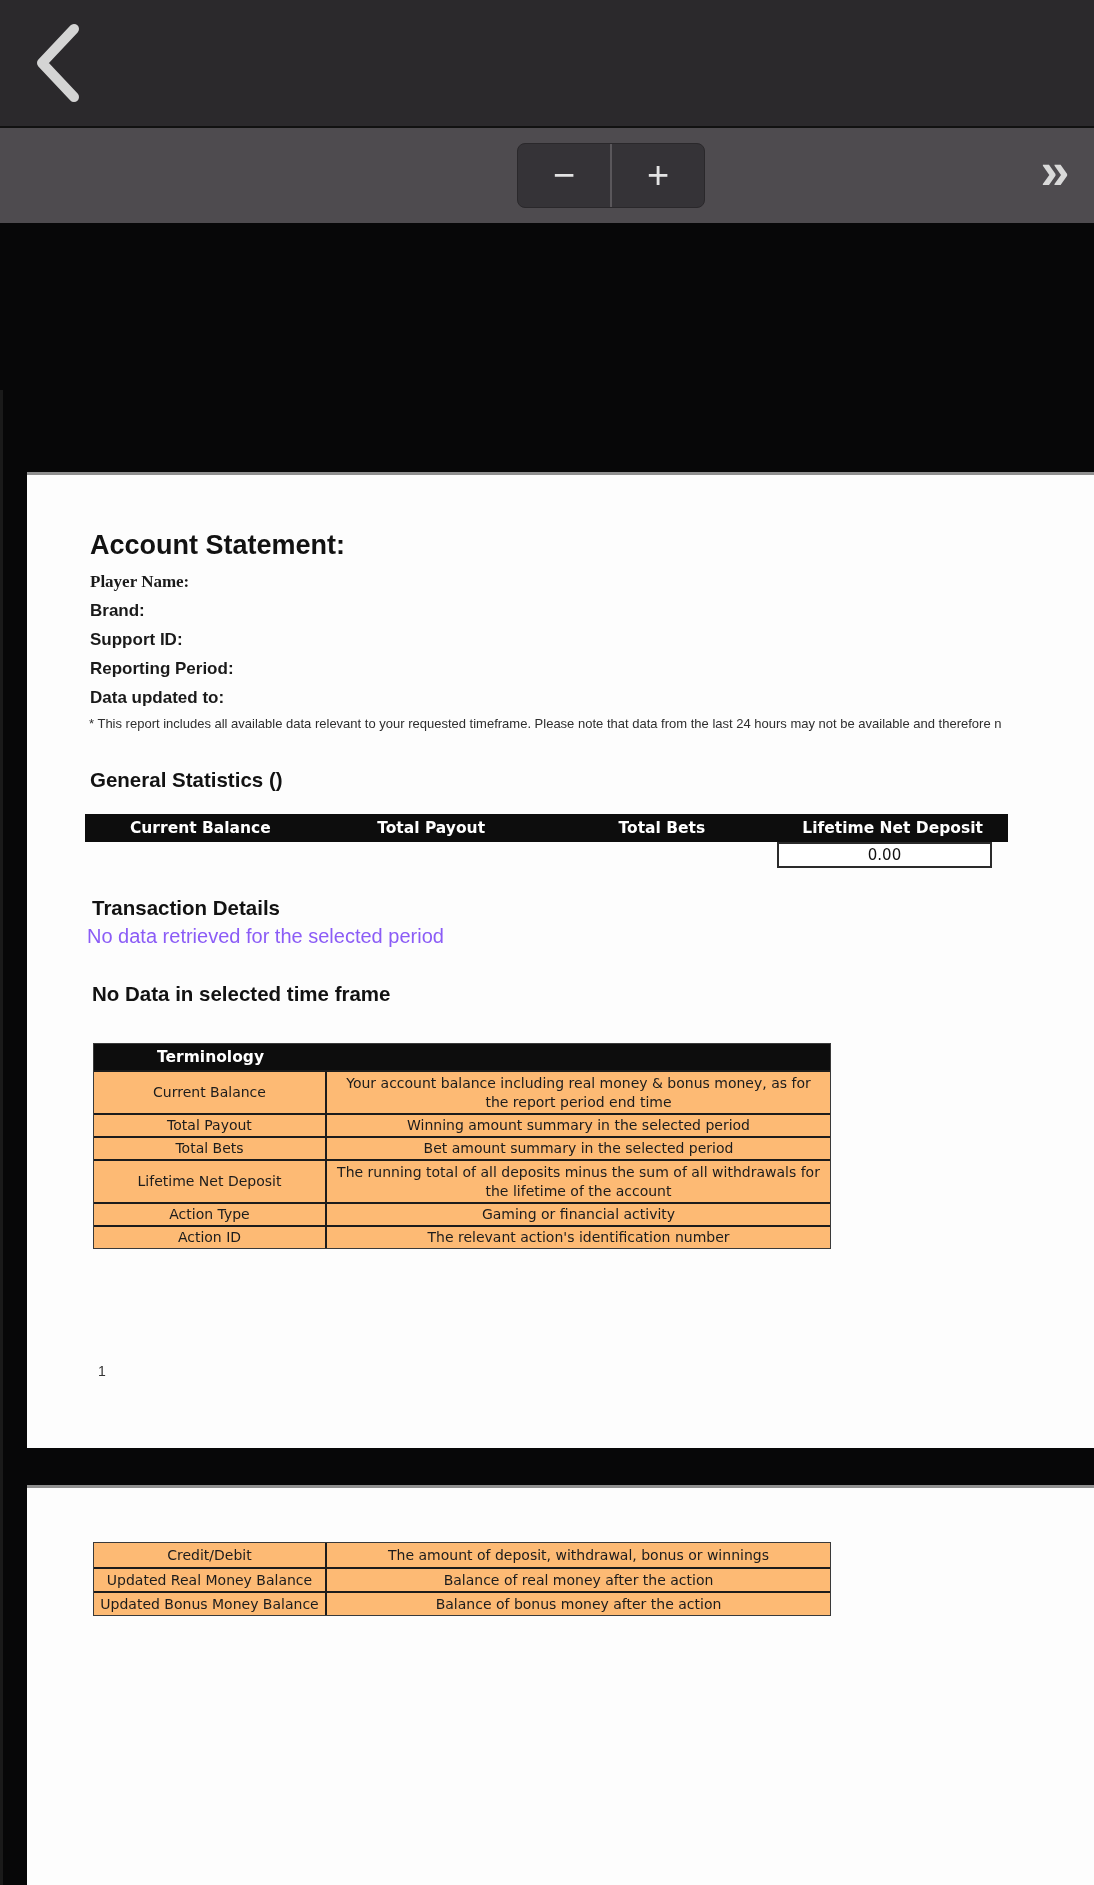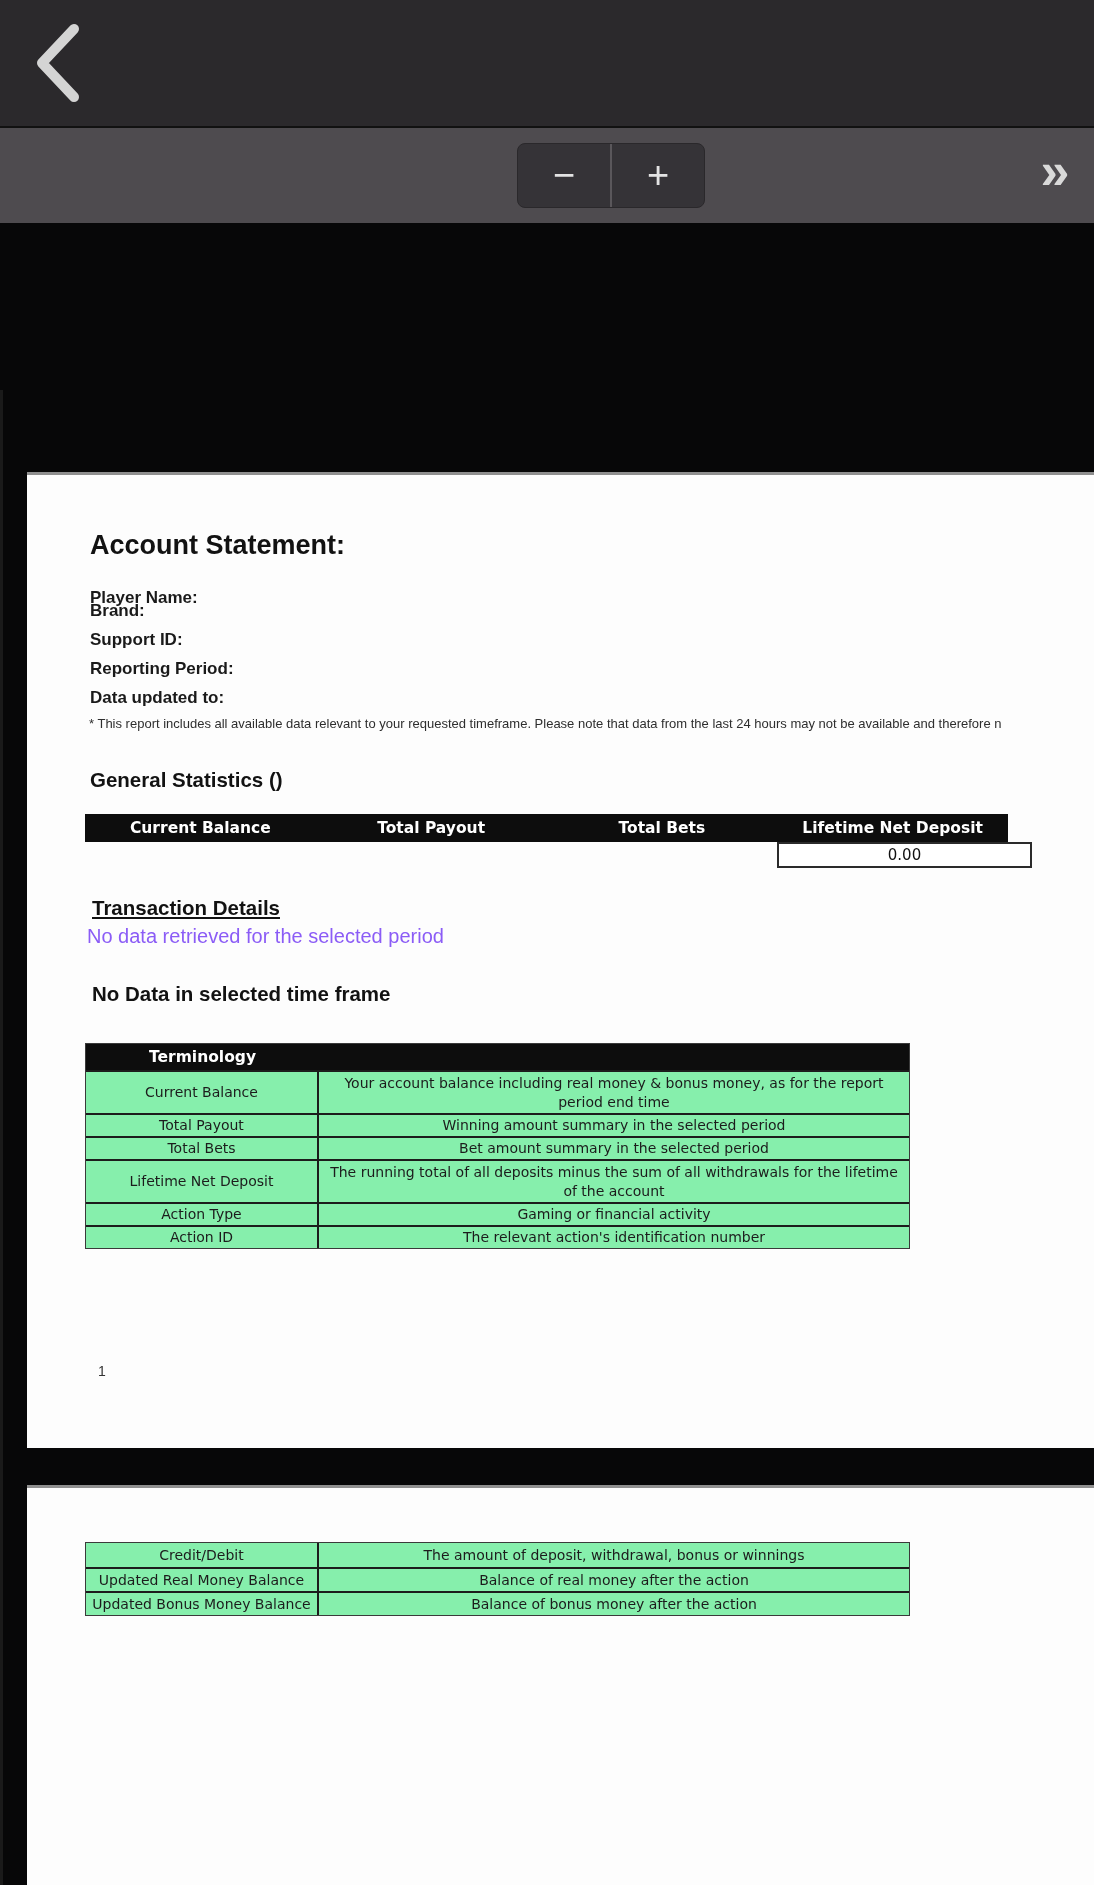--- a/index.html
+++ b/index.html
@@ -46,26 +46,26 @@
   .doc-label{position:absolute;left:63px;font-size:17px;font-weight:700;color:#1a1a1a;white-space:nowrap;}
   .disclaimer{position:absolute;left:62px;top:244px;font-size:13px;color:#2e2e2e;white-space:nowrap;}
   .plain-line{position:absolute;font-size:20px;color:#8b5cf6;white-space:nowrap;}
   .page-num{position:absolute;left:71px;top:891px;font-size:14px;color:#333;}
 
   
   .stats-table{position:absolute;left:58px;top:342px;width:923px;height:54px;}
   .stats-head{display:flex;height:28px;background:var(--table-header-bg);}
   .stats-head span{flex:1;text-align:center;line-height:28px;color:#fff;
     font-family:"DejaVu Sans",sans-serif;font-size:15.5px;font-weight:700;white-space:nowrap;}
-  .stats-value-cell{position:absolute;left:692px;top:28px;width:255px;height:26px;
+  .stats-value-cell{position:absolute;left:692px;top:28px;width:215px;height:26px;
     background:#fff;border:2px solid #2b2b2b;display:flex;align-items:center;justify-content:center;
     font-family:"DejaVu Sans",sans-serif;font-size:15px;color:#111;}
 
   
-  .term-table{position:absolute;left:58px;width:825px;border:1px solid #3a3a3a;background:#86efac;}
+  .term-table{position:absolute;left:66px;width:738px;border:1px solid #3a3a3a;background:#fdba74;}
   .term-head{height:26px;background:var(--table-header-bg);display:flex;}
   .term-head span{width:233px;text-align:center;line-height:26px;color:#fff;
     font-family:"DejaVu Sans",sans-serif;font-size:15.5px;font-weight:700;}
   .term-row{display:flex;border-top:2px solid #1c1c1c;}
   .term-row:first-child{border-top:none;}
   .term-table.no-head .term-row:first-child{border-top:none;}
   .term-cell{display:flex;align-items:center;justify-content:center;text-align:center;
     font-family:"DejaVu Sans",sans-serif;font-size:14px;color:#1c1c1c;line-height:1.3;
     padding:1px 6px;}
   .term-cell.c1{width:233px;border-right:2px solid #1c1c1c;}
@@ -99,41 +99,41 @@
       <span class="fwd-glyph">»</span>
     </div>
   </div>
 
   <div class="viewer">
     <div class="edge-sliver"></div>
 
     <div class="page page1">
       <div class="doc-h1" style="left:63px;top:58px;">Account Statement:</div>
 
-      <div class="doc-label" style="top:116px;">Player Name:</div>
+      <div class="doc-label" style="top:100px;font-family:Liberation Serif, serif;">Player Name:</div>
       <div class="doc-label" style="top:129px;">Brand:</div>
       <div class="doc-label" style="top:158px;">Support ID:</div>
       <div class="doc-label" style="top:187px;">Reporting Period:</div>
       <div class="doc-label" style="top:216px;">Data updated to:</div>
 
       <div class="disclaimer">* This report includes all available data relevant to your requested timeframe. Please note that data from the last 24 hours may not be available and therefore n</div>
 
       <div class="doc-h1" style="left:63px;top:296px;font-size:20.5px;">General Statistics ()</div>
 
       <div class="stats-table">
         <div class="stats-head">
           <span>Current Balance</span>
           <span>Total Payout</span>
           <span>Total Bets</span>
           <span>Lifetime Net Deposit</span>
         </div>
         <div class="stats-value-cell">0.00</div>
       </div>
 
-      <div class="doc-h1" style="left:65px;top:424px;font-size:20.5px;text-decoration:underline;">Transaction Details</div>
+      <div class="doc-h1" style="left:65px;top:424px;font-size:20.5px;">Transaction Details</div>
       <div class="plain-line" style="left:60px;top:453px;">No data retrieved for the selected period</div>
 
       <div class="doc-h1" style="left:65px;top:510px;font-size:20.5px;">No Data in selected time frame</div>
 
       <div class="term-table" style="top:571px;">
         <div class="term-head">
           <span>Terminology</span>
         </div>
         <div class="term-row">
           <div class="term-cell c1 rh-tall">Current Balance</div>

